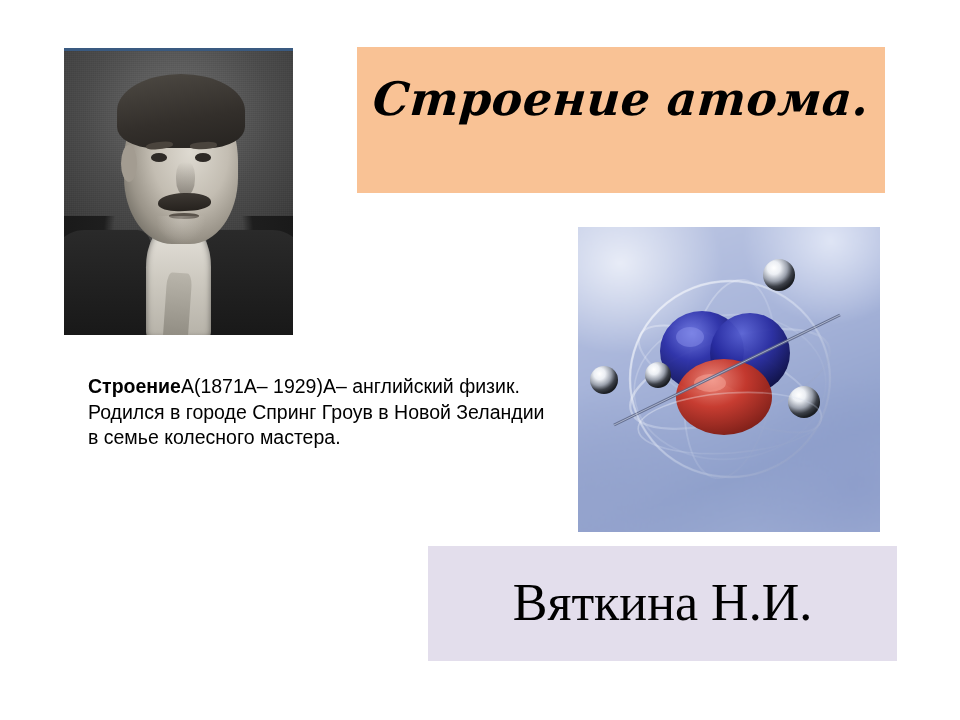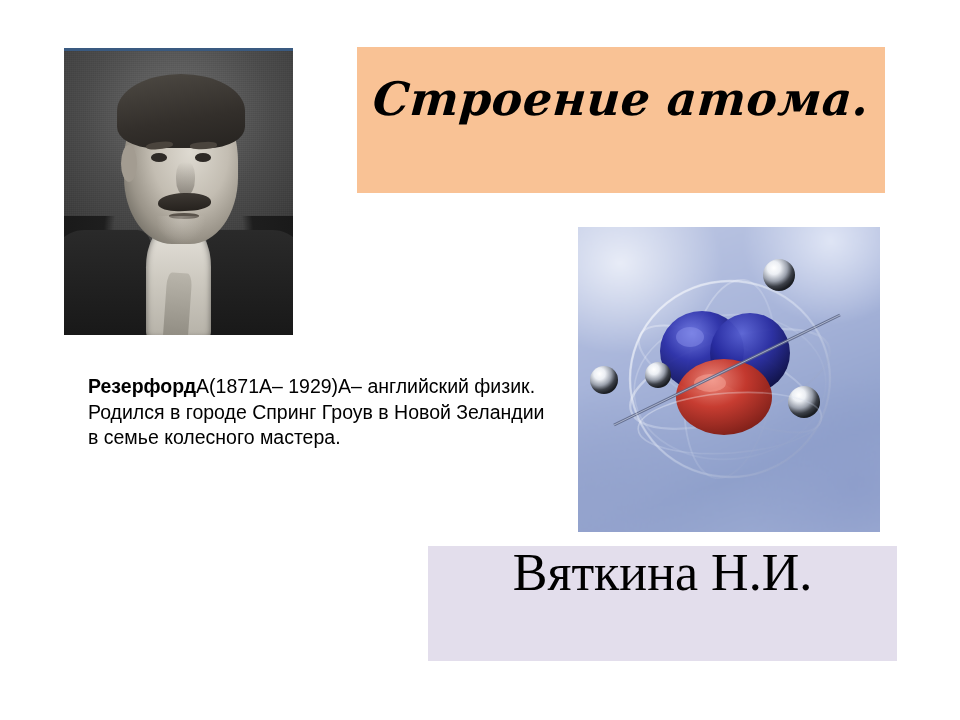--- a/index.html
+++ b/index.html
@@ -241,20 +241,21 @@
 
   
   .author-banner {
     position: absolute;
     left: 428px;
     top: 546px;
     width: 469px;
     height: 115px;
     background: #e3deec;
     display: flex;
+    align-items: center;
     justify-content: center;
   }
   .author-text {
     font-family: "Liberation Serif", "DejaVu Serif", serif;
     font-size: 52px;
     line-height: 1.05;
     color: #000000;
     white-space: nowrap;
   }
 </style>
@@ -282,21 +283,21 @@
     <div class="brow-r"></div>
     <div class="eye-l"></div>
     <div class="eye-r"></div>
     <div class="nose"></div>
     <div class="mustache"></div>
     <div class="mouth"></div>
     <div class="chin"></div>
   </div>
 
   <div class="body-text">
-    <b>Резерфорд</b><span>А(1871А– 1929)А– английский физик. Родился в городе Спринг Гроув в Новой Зеландии в семье колесного мастера.</span>
+    <b>Строение</b><span>А(1871А– 1929)А– английский физик. Родился в городе Спринг Гроув в Новой Зеландии в семье колесного мастера.</span>
   </div>
 
   <div class="atom">
     <div class="bg"></div>
     <svg viewBox="0 0 302 305" width="302" height="305">
       <defs>
         <radialGradient id="gNucBlue" cx="38%" cy="28%" r="75%">
           <stop offset="0%" stop-color="#6b74e0"></stop>
           <stop offset="45%" stop-color="#2b2fa8"></stop>
           <stop offset="100%" stop-color="#0d1050"></stop>

